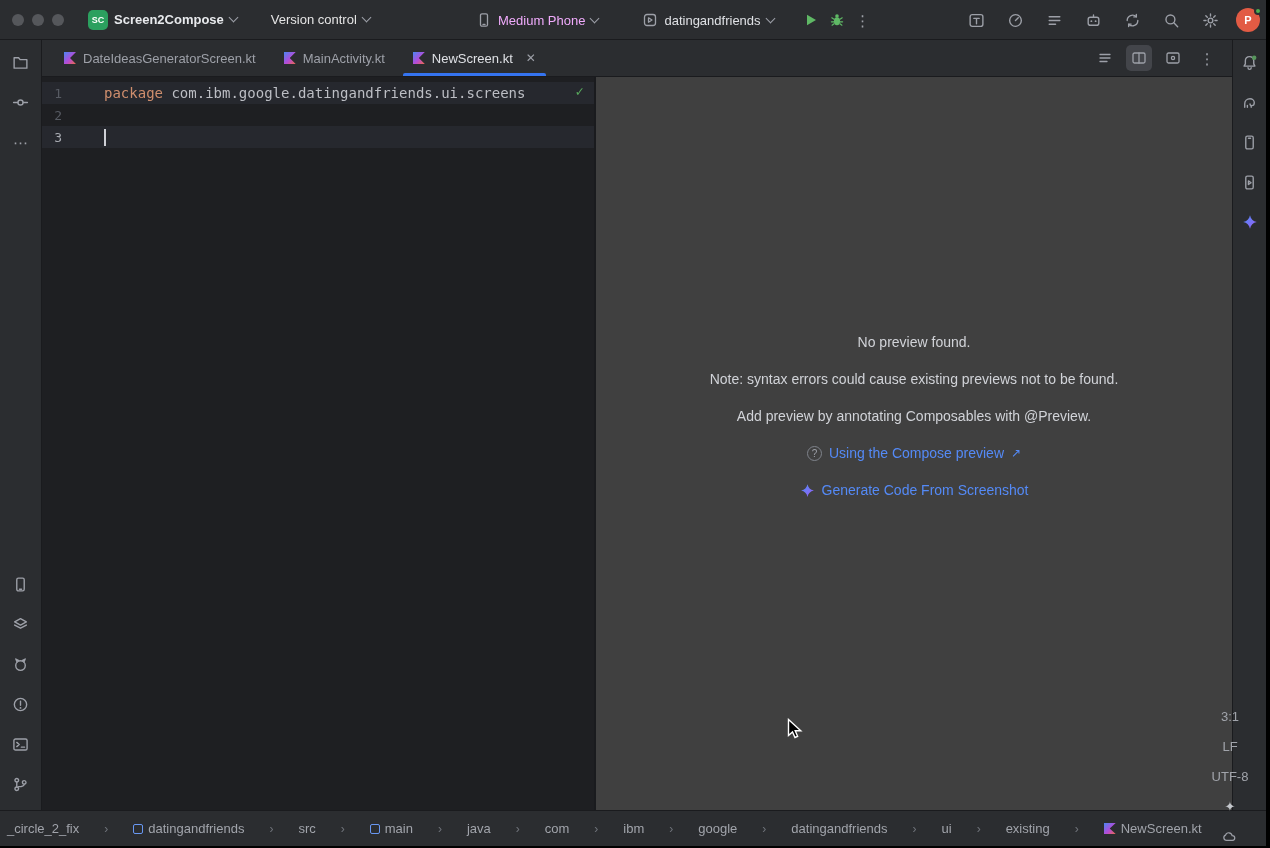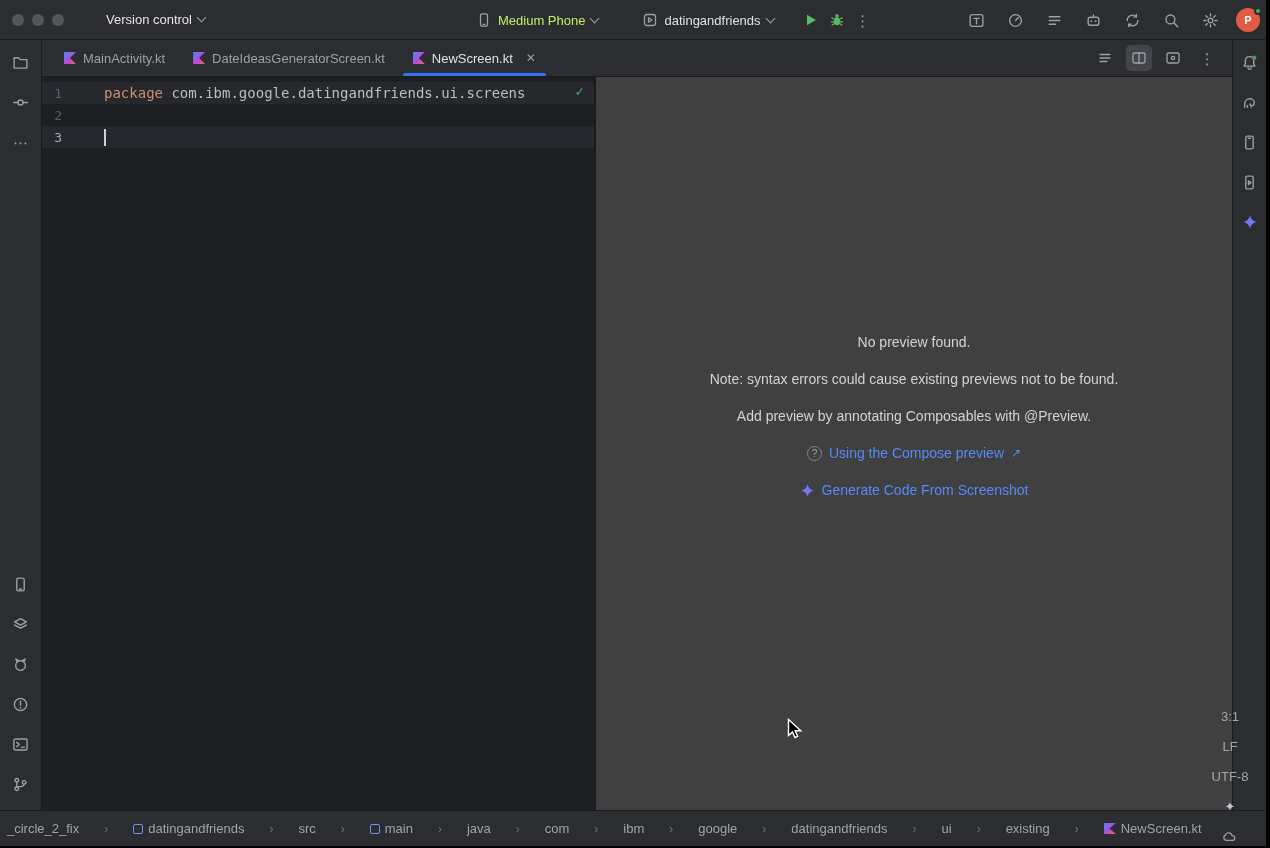--- a/index.html
+++ b/index.html
@@ -109,32 +109,37 @@
 </svg>
 
 <div class="app">
 
   <header class="titlebar">
     <div class="traffic">
       <span class="tl"></span>
       <span class="tl"></span>
       <span class="tl"></span>
     </div>
+    <div class="selector">
+      <span class="sc-badge">SC</span>
+      <span class="proj-name">Screen2Compose</span>
+      <span class="chev"></span>
+    </div>
     <div class="selector" style="margin-left:18px">
       <span class="dim-label">Version control</span>
       <span class="chev"></span>
     </div>
 
     <div class="tb-center">
       <div class="selector">
         <svg class="ic" width="16" height="16" viewBox="0 0 16 16">
           <rect x="4.5" y="1.8" width="7" height="12.4" rx="1.5"></rect>
             <path d="M7 12.4h2"></path>
         </svg>
-        <span class="dim-label" style="color:#bef264">Medium Phone</span>
+        <span class="dim-label" style="color:#f0abfc">Medium Phone</span>
         <span class="chev"></span>
       </div>
       <div class="selector" style="margin-left:28px">
         <svg class="ic" width="16" height="16" viewBox="0 0 16 16">
           <rect x="2.5" y="2.5" width="11" height="11" rx="2.5"></rect>
             <path d="M6.5 5.8l3.5 2.2-3.5 2.2z"></path>
         </svg>
         <span class="dim-label" style="color:#dfe1e5">datingandfriends</span>
         <span class="chev"></span>
       </div>
@@ -266,25 +271,25 @@
           </svg>
         </button>
       </div>
     </nav>
 
     <div class="center-col">
 
       <div class="tabbar">
         <div class="tab">
           <span class="kt-ic"></span>
-          <span>MainActivity.kt</span>
+          <span>DateIdeasGeneratorScreen.kt</span>
         </div>
         <div class="tab">
           <span class="kt-ic"></span>
-          <span>DateIdeasGeneratorScreen.kt</span>
+          <span>MainActivity.kt</span>
         </div>
         <div class="tab active">
           <span class="kt-ic"></span>
           <span>NewScreen.kt</span>
           <span class="tab-close">✕</span>
         </div>
 
         <div class="tab-controls">
           <span class="seg">
             <svg class="ic" width="16" height="16" viewBox="0 0 16 16">

